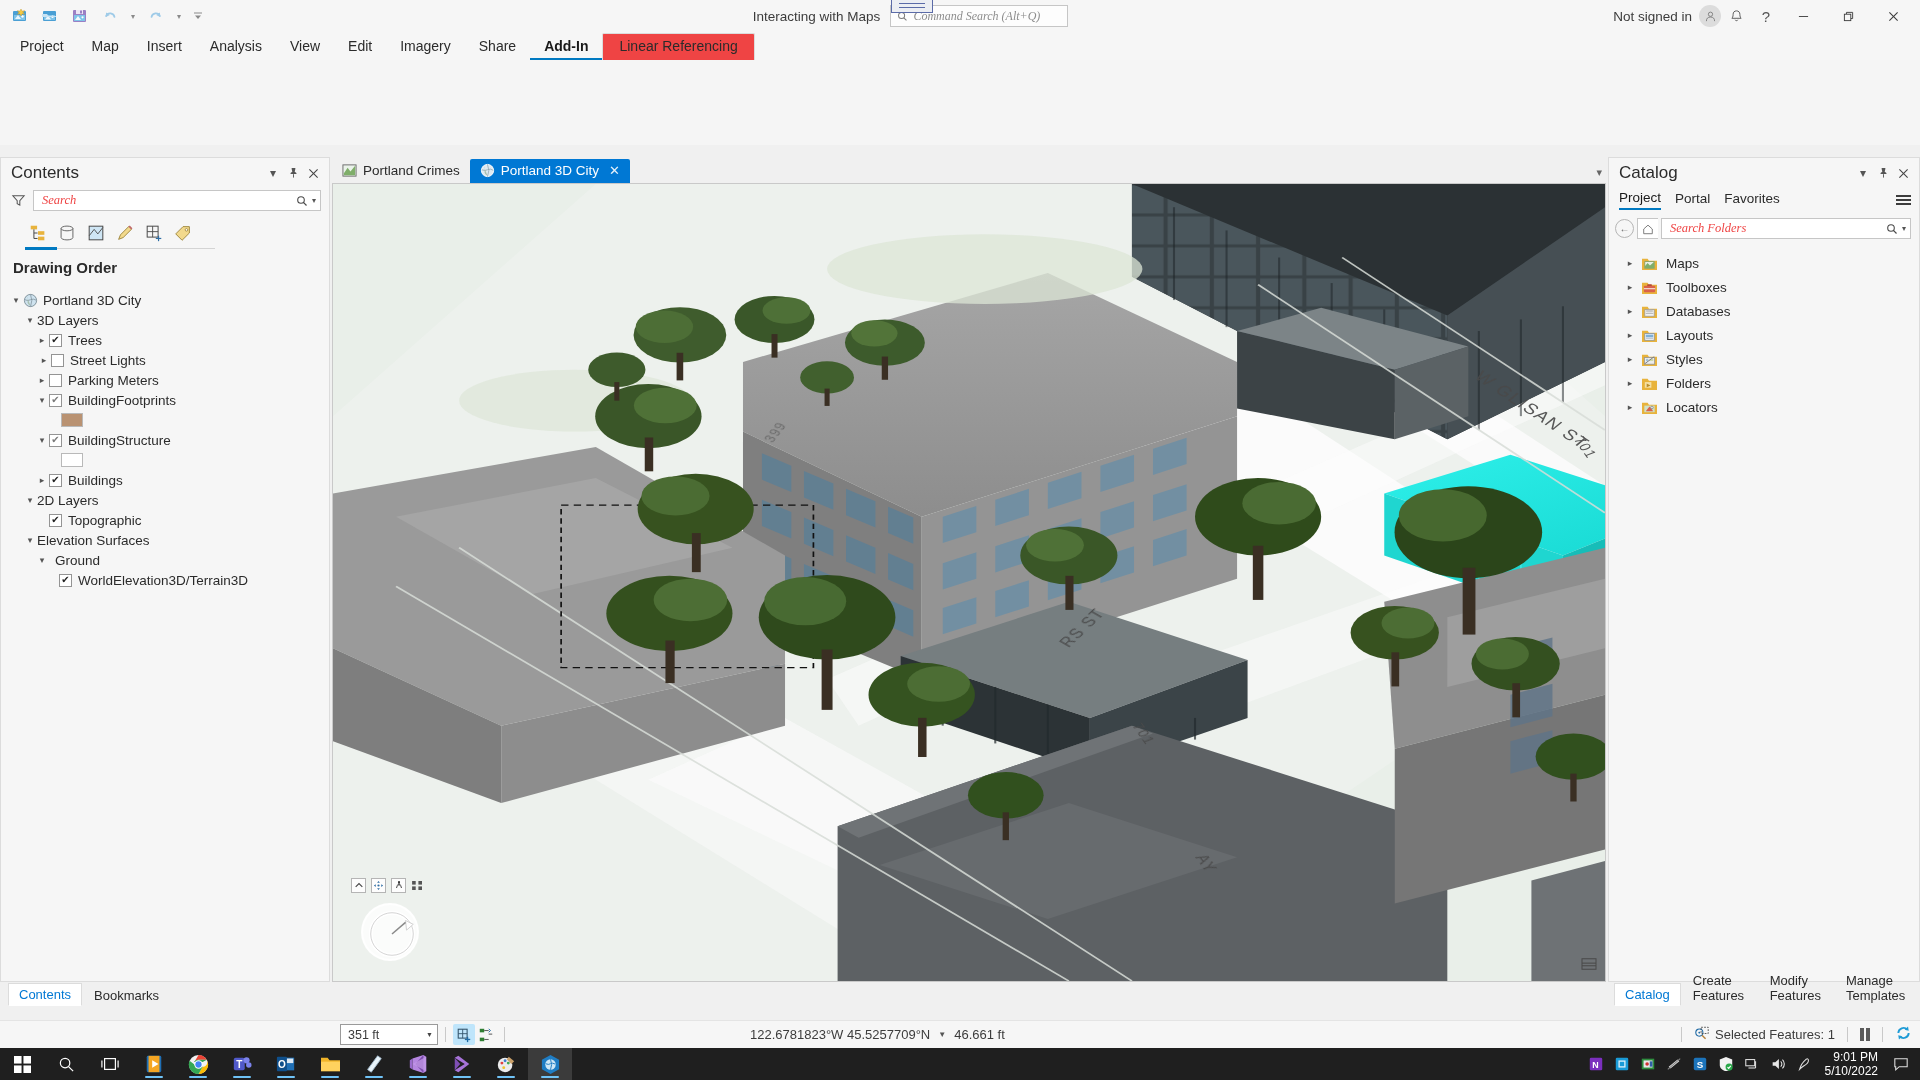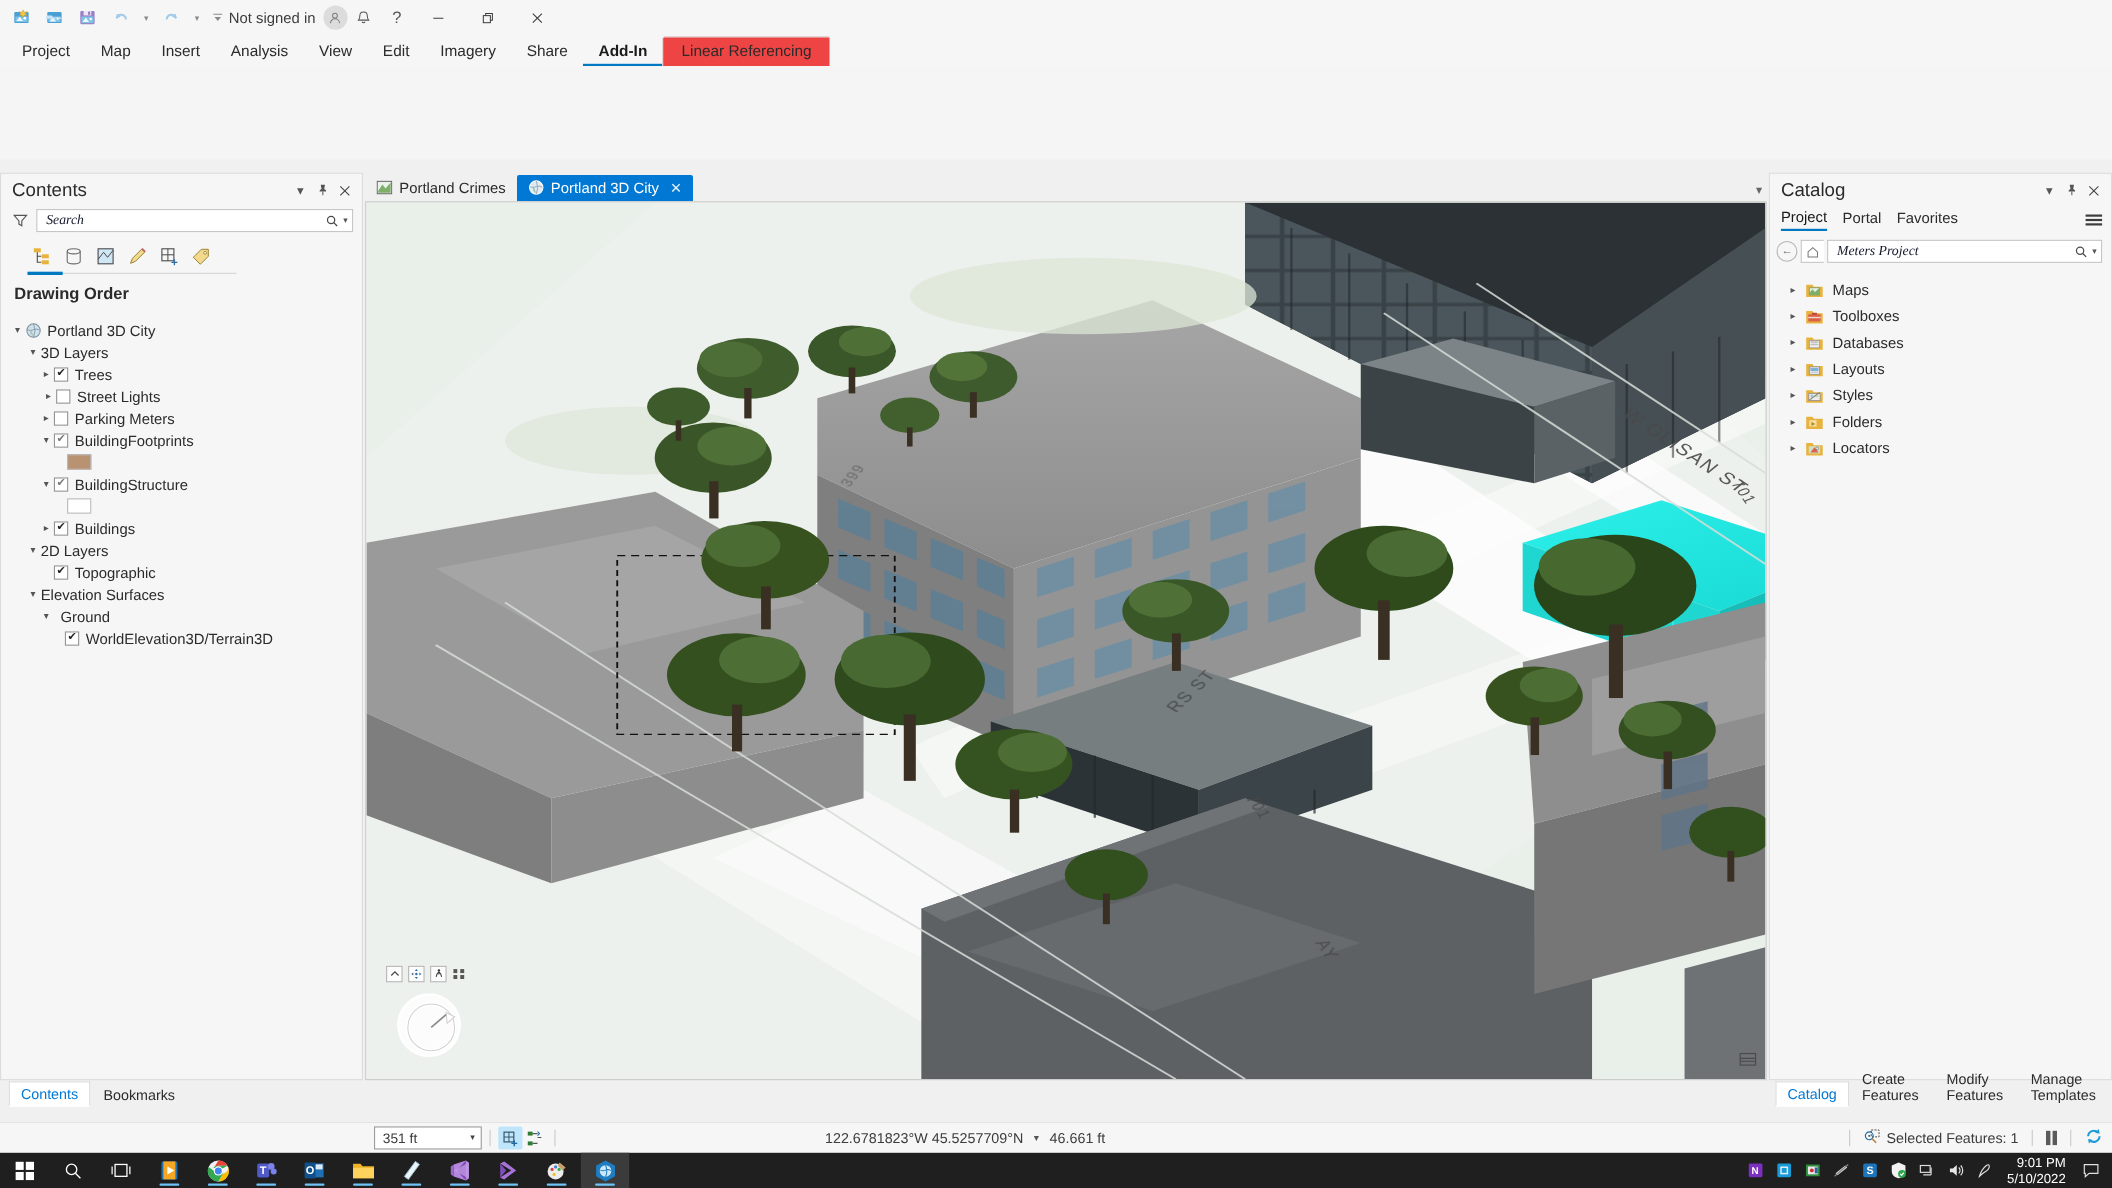--- a/index.html
+++ b/index.html
@@ -105,21 +105,21 @@
     height: 30px; display: flex; align-items: center; padding: 0 6px 0 10px; flex-shrink: 0;
   }
   .panel-title { font-size: 17px; color: #2b2b2b; flex: 1; }
   .panel-hdr-btn { width: 20px; height: 22px; display: flex; align-items: center; justify-content: center; cursor: pointer; color: #555; font-size: 12px; }
   .search-row { display: flex; align-items: center; gap: 6px; padding: 2px 8px 4px; flex-shrink: 0; }
   .filter-ico { width: 18px; display: flex; justify-content: center; cursor: pointer; }
   .search-box {
     flex: 1; height: 21px; border: 1px solid #c6c6c6; background: #fff;
     display: flex; align-items: center; padding: 0 4px 0 8px; gap: 4px;
   }
-  .search-box .ph { flex: 1; font-size: 12.5px; color: #0f172a; font-style: italic; font-family: "Liberation Serif", serif; }
+  .search-box .ph { flex: 1; font-size: 12.5px; color: #ef4444; font-style: italic; font-family: "Liberation Serif", serif; }
   .tool-strip { display: flex; align-items: center; gap: 3px; padding: 6px 0 0 24px; flex-shrink: 0; }
   .tool-strip .tsb { width: 26px; height: 24px; display: flex; align-items: center; justify-content: center; cursor: pointer; border-radius: 2px; }
   .tool-underline { margin: 3px 0 0 24px; width: 190px; height: 1px; background: #d4d4d4; position: relative; flex-shrink: 0;}
   .tool-underline::before { content:""; position: absolute; left:0; top:-1px; width: 32px; height: 3px; background: #0079c1; }
   .tree { flex: 1; overflow: hidden; padding: 10px 0 0 0; }
   .tree-row { display: flex; align-items: center; height: 20px; font-size: 13.5px; color: #2b2b2b; cursor: pointer; white-space: nowrap; }
   .drawing-order { font-size: 15px; font-weight: bold; color: #2b2b2b; padding-left: 12px; margin-bottom: 14px; }
   .arrow { width: 14px; display: inline-flex; justify-content: center; align-items: center; font-size: 8px; color: #555; flex-shrink: 0;}
   .arrow.open::before { content: "\25BE"; font-size: 9px; }
   .arrow.closed::before { content: "\25B8"; font-size: 9px; }
@@ -262,20 +262,31 @@
       </div>
       <div class="qat-caret">▾</div>
       <div class="qat-caret" style="width:20px">
         <svg width="14" height="14" viewBox="0 0 14 14">
             <line x1="3" y1="4" x2="11" y2="4" stroke="#8a8a8a" stroke-width="1"></line>
             <polygon points="4,6.5 10,6.5 7,10" fill="#8a8a8a"></polygon>
           </svg>
       </div>
     </div>
 
+    <div class="title-center">
+      <span class="interacting-label">Interacting with Maps</span>
+      <div class="cmd-search">
+        <div class="cmd-tooltip-tab"></div>
+        <svg width="11" height="11" viewBox="0 0 12 12">
+            <circle cx="5" cy="5" r="3.3" stroke="#7a7a7a" stroke-width="1.1" fill="none"></circle>
+            <line x1="7.4" y1="7.4" x2="10.3" y2="10.3" stroke="#7a7a7a" stroke-width="1.1"></line>
+          </svg>
+        <span class="ph">Command Search (Alt+Q)</span>
+      </div>
+    </div>
 
     <div class="title-right">
       <span class="signin-txt">Not signed in</span>
       <div class="avatar-circle">
         <svg width="13" height="13" viewBox="0 0 14 14">
             <circle cx="7" cy="4.6" r="2.3" stroke="#7d7d7d" stroke-width="1" fill="none"></circle>
             <path d="M2.6 12 a4.4 4.4 0 0 1 8.8 0" stroke="#7d7d7d" stroke-width="1" fill="none"></path>
           </svg>
       </div>
       <div class="tb-icon">
@@ -839,21 +850,21 @@
       </div>
 
       <div class="cat-search-row">
         <span class="round-btn">←</span>
         <span class="home-btn">
           <svg width="12" height="12" viewBox="0 0 14 14">
               <path d="M2 7 L7 2.5 L12 7 v5.5H2z" stroke="#777" stroke-width="1.1" fill="none"></path>
             </svg>
         </span>
         <div class="search-box" style="height:21px">
-          <span class="ph">Meters Project</span>
+          <span class="ph">Search Folders</span>
           <svg width="12" height="12" viewBox="0 0 12 12">
               <circle cx="5" cy="5" r="3.3" stroke="#4a4a4a" stroke-width="1.1" fill="none"></circle>
               <line x1="7.4" y1="7.4" x2="10.5" y2="10.5" stroke="#4a4a4a" stroke-width="1.2"></line>
             </svg>
           <span style="font-size:8px;color:#555">▾</span>
         </div>
       </div>
 
       <div class="cat-tree">
         <div class="cat-row">

